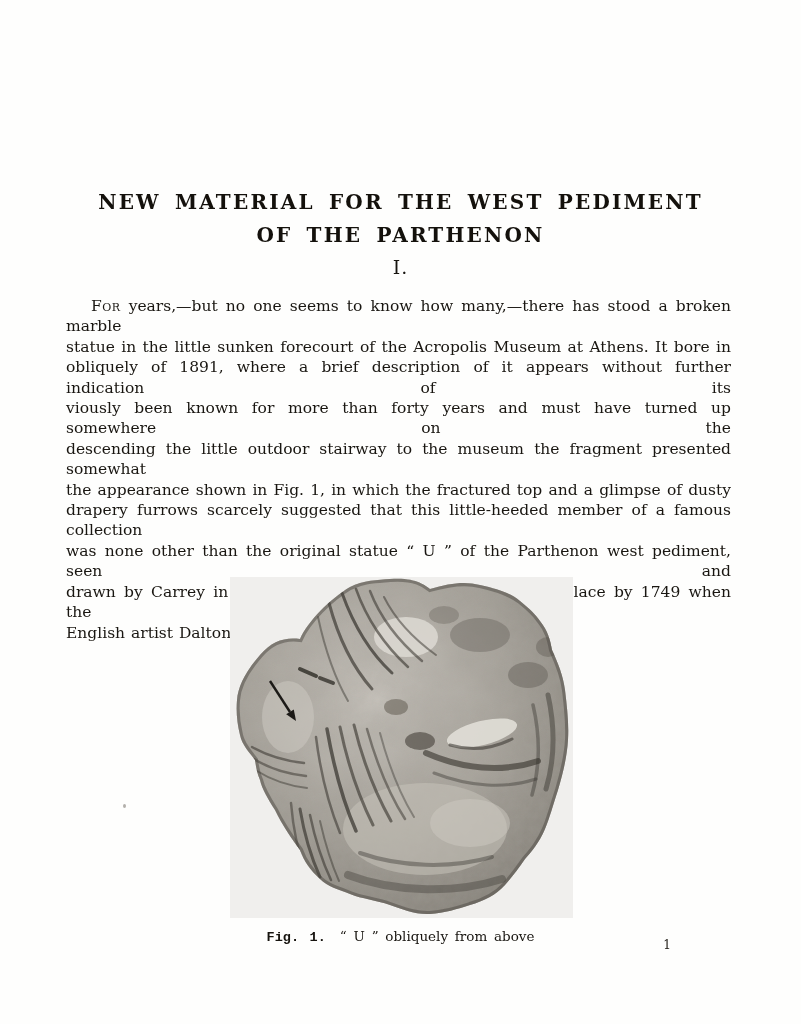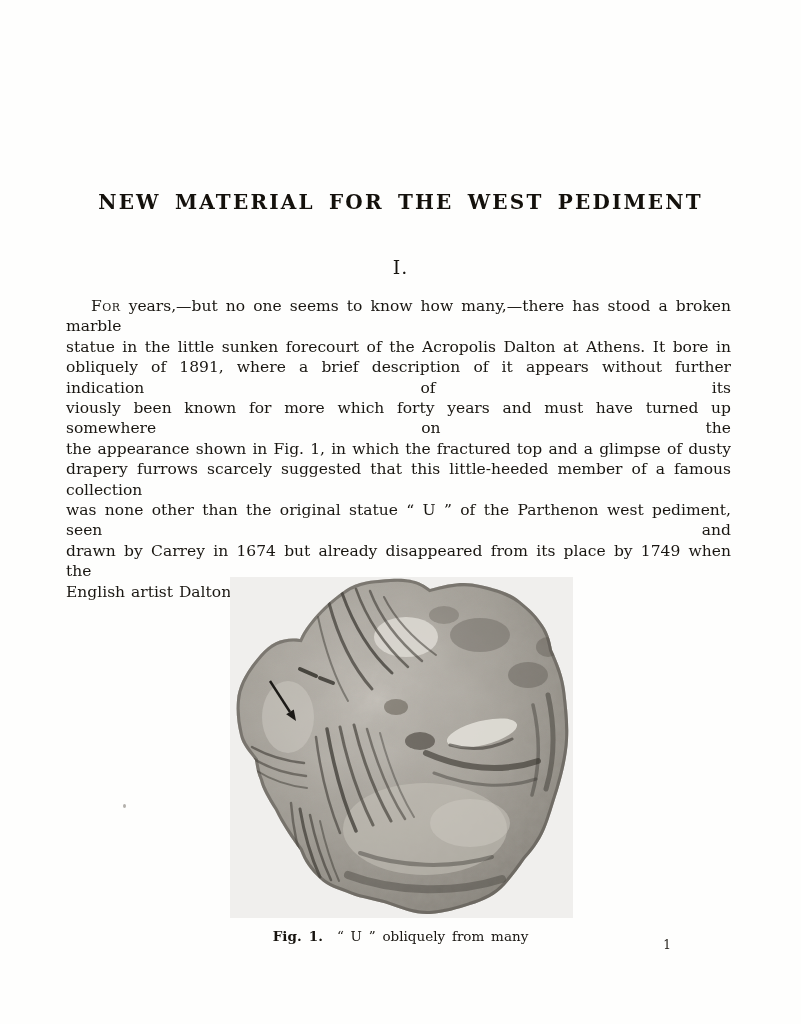--- a/index.html
+++ b/index.html
@@ -43,47 +43,49 @@
     width: 343px; height: 341px;
   }
   .figure svg { display: block; }
   .caption {
     position: absolute; top: 928px; left: 0; width: 801px;
     text-align: center;
     font-size: 13.5px;
     color: #17140f;
     word-spacing: 2.5px;
   }
-  .caption .cap-label { margin-right: 14px; font-weight: bold; }
+  .caption .cap-label { margin-right: 14px; font-weight: bold; font-family: Liberation Mono, monospace; }
   .caption .cap-text { font-weight: 500; }
   .page-number {
     position: absolute; left: 655px; top: 938px; width: 24px;
     text-align: center;
     font-size: 12px; color: #23201a;
   }
   .scan-speck {
     position: absolute; left: 123px; top: 804px;
     width: 3px; height: 4px; border-radius: 50%;
     background: #b3b0ab;
   }
 </style>
 </head>
 <body>
 
 <div class="title-block">
   <div>NEW MATERIAL FOR THE WEST PEDIMENT</div>
+  <div>OF THE PARTHENON</div>
 </div>
 
 <div class="section-heading">I.</div>
 
 <div class="paragraph">
   <div class="pline first"><span class="lead">For</span> <span>years,—but no one seems to know how many,—there has stood a broken marble</span></div>
-  <div class="pline">statue in the little sunken forecourt of the Acropolis Dalton at Athens.  It bore in</div>
+  <div class="pline">statue in the little sunken forecourt of the Acropolis Museum at Athens.  It bore in</div>
   <div class="pline">obliquely of 1891, where a brief description of it appears without further indication of its</div>
-  <div class="pline">viously been known for more which forty years and must have turned up somewhere on the</div>
+  <div class="pline">viously been known for more than forty years and must have turned up somewhere on the</div>
+  <div class="pline">descending the little outdoor stairway to the museum the fragment presented somewhat</div>
   <div class="pline">the appearance shown in Fig. 1, in which the fractured top and a glimpse of dusty</div>
   <div class="pline">drapery furrows scarcely suggested that this little-heeded member of a famous collection</div>
   <div class="pline">was none other than the original statue “ U ” of the Parthenon west pediment, seen and</div>
   <div class="pline">drawn by Carrey in 1674 but already  disappeared from its place by 1749 when the</div>
   <div class="pline last">English artist Dalton made his drawings.</div>
 </div>
 
 <div class="figure">
   <svg viewBox="0 0 343 341" width="343" height="341">
     <defs>
@@ -168,18 +170,18 @@
     </g>
 
     <g>
       <path d="M40,104 L60,135" fill="none" stroke="#1c1a17" stroke-width="2.4"></path>
       <polygon points="66,144 56.2,137.2 63.8,132.4" fill="#1c1a17"></polygon>
     </g>
   </svg>
 </div>
 
 <div class="caption">
-  <span class="cap-label">Fig. 1.</span><span class="cap-text">“ U ” obliquely from many</span>
+  <span class="cap-label">Fig. 1.</span><span class="cap-text">“ U ” obliquely from above</span>
 </div>
 
 <div class="page-number">1</div>
 
 <div class="scan-speck"></div>
 
 </body></html>

